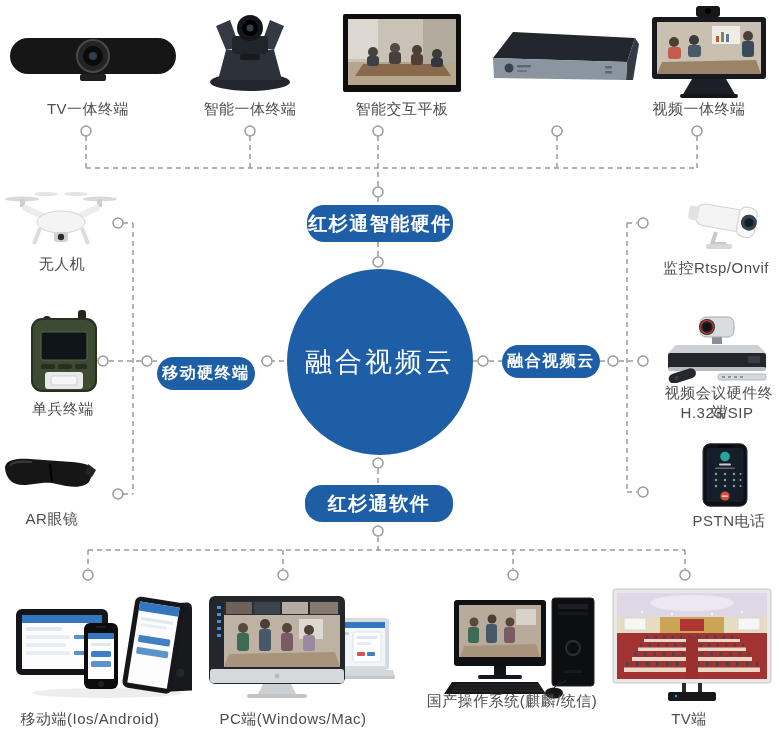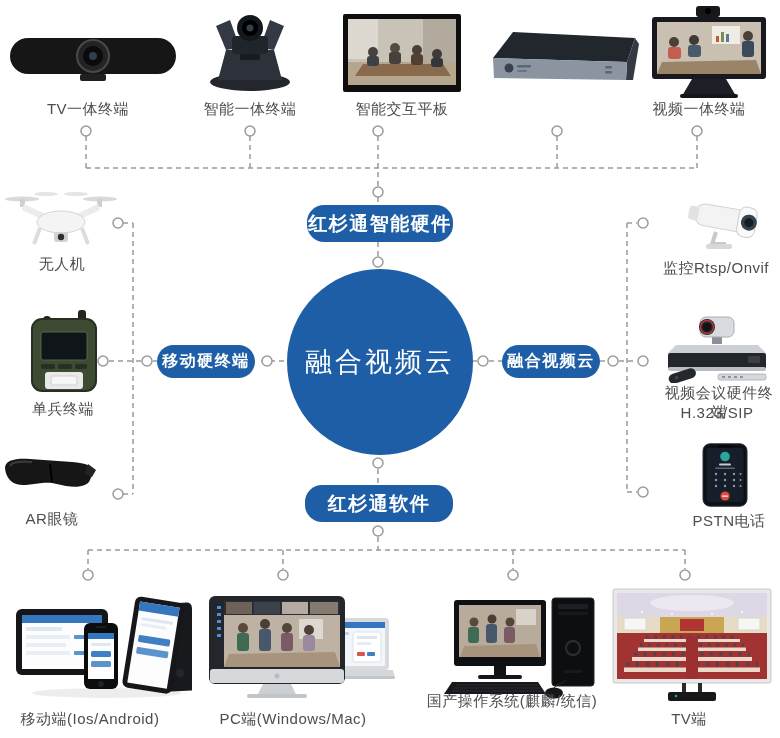--- a/index.html
+++ b/index.html
@@ -163,21 +163,21 @@
       <circle cx="98" cy="30" r="5" fill="#47413a"></circle>
         <rect x="92" y="35" width="12" height="16" rx="3" fill="#3a4a5a"></rect>
       <path d="M12 56 L106 54 L111 68 L7 68 Z" fill="#9a8468"></path>
       <path d="M42 73 L76 73 L86 90 L32 90 Z" fill="#1c1f25"></path>
       <rect x="30" y="88" width="58" height="4" rx="2" fill="#14161a"></rect>
     </svg>
   </figure>
   <div class="node-label" style="left:629px;top:100px;width:140px">视频一体终端</div>
 
   <div class="pill lg" style="left:307px;top:205px;width:146px;height:37px">红杉通智能硬件</div>
-  <div class="pill sm" style="left:157px;top:345px;width:98px;height:33px">移动硬终端</div>
+  <div class="pill sm" style="left:157px;top:357px;width:98px;height:33px">移动硬终端</div>
   <div class="pill sm" style="left:502px;top:345px;width:98px;height:33px">融合视频云</div>
   <div class="pill lg" style="left:305px;top:485px;width:148px;height:37px">红杉通软件</div>
   <div class="cloud">融合视频云</div>
 
   <figure class="node-art" style="left:2px;top:190px;width:118px;height:62px">
     <svg viewBox="0 0 118 62">
       <ellipse cx="20" cy="9" rx="17" ry="2.6" fill="#d9d9d9"></ellipse>
       <ellipse cx="98" cy="9" rx="17" ry="2.6" fill="#d9d9d9"></ellipse>
       <ellipse cx="44" cy="4" rx="12" ry="2" fill="#e4e4e4"></ellipse>
       <ellipse cx="74" cy="4" rx="12" ry="2" fill="#e4e4e4"></ellipse>

